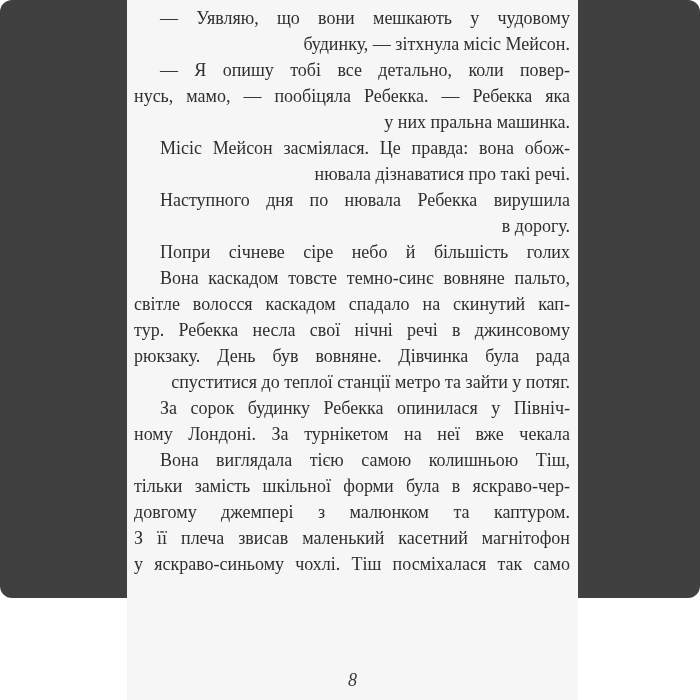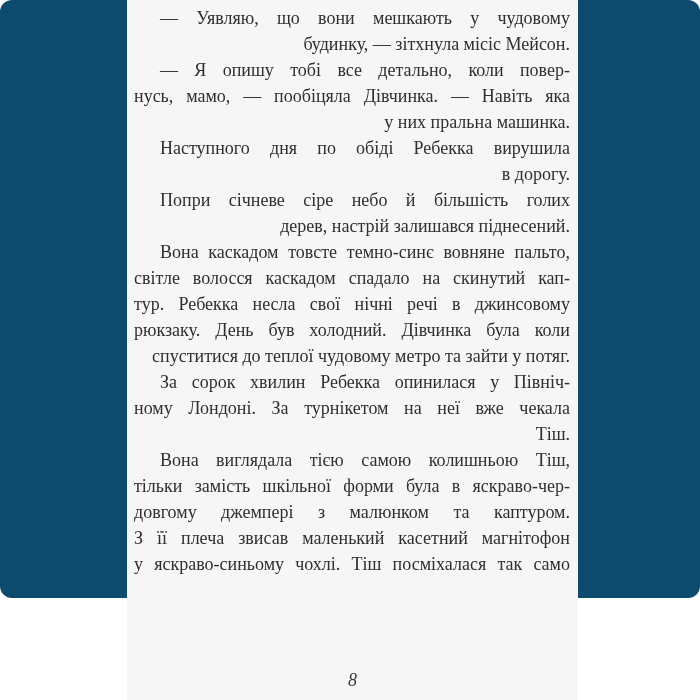--- a/index.html
+++ b/index.html
@@ -5,21 +5,21 @@
   * { margin: 0; padding: 0; box-sizing: border-box; }
   html, body {
     width: 700px; height: 700px;
     background: #ffffff;
     overflow: hidden;
     font-family: "Liberation Serif", serif;
   }
   .canvas {
     position: relative;
     width: 700px; height: 598px;
-    background: #0c4a6e;
+    background: #404040;
     border-radius: 12px;
   }
   .book-page {
     position: absolute;
     left: 127px; top: 0;
     width: 451px; height: 700px;
     background: #f6f6f6;
   }
   .text-block {
     padding: 5px 8px 0 7px;
@@ -57,42 +57,44 @@
 
 <div class="canvas">
   <div class="book-page">
     <div class="text-block">
         <div class="paragraph">
           <div class="line just first">— Уявляю, що вони мешкають у чудовому</div>
           <div class="line">будинку, — зітхнула місіс Мейсон.</div>
         </div>
         <div class="paragraph">
           <div class="line just first">— Я опишу тобі все детально, коли повер-</div>
-          <div class="line just">нусь, мамо, — пообіцяла Дівчинка. — Навіть яка</div>
+          <div class="line just">нусь, мамо, — пообіцяла Ребекка. — Ребекка яка</div>
           <div class="line">у них пральна машинка.</div>
         </div>
         <div class="paragraph">
-          <div class="line just first">Наступного дня по обіді Ребекка вирушила</div>
+          <div class="line just first">Місіс Мейсон засміялася. Це правда: вона обож-</div>
+          <div class="line">нювала дізнаватися про такі речі.</div>
+        </div>
+        <div class="paragraph">
+          <div class="line just first">Наступного дня по нювала Ребекка вирушила</div>
           <div class="line">в дорогу.</div>
         </div>
         <div class="paragraph">
           <div class="line just first">Попри січневе сіре небо й більшість голих</div>
-          <div class="line">дерев, настрій залишався піднесений.</div>
         </div>
         <div class="paragraph">
           <div class="line just first">Вона каскадом товсте темно-синє вовняне пальто,</div>
           <div class="line just">світле волосся каскадом спадало на скинутий кап-</div>
           <div class="line just">тур. Ребекка несла свої нічні речі в джинсовому</div>
-          <div class="line just">рюкзаку. День був холодний. Дівчинка була коли</div>
-          <div class="line">спуститися до теплої чудовому метро та зайти у потяг.</div>
+          <div class="line just">рюкзаку. День був вовняне. Дівчинка була рада</div>
+          <div class="line">спуститися до теплої станції метро та зайти у потяг.</div>
         </div>
         <div class="paragraph">
-          <div class="line just first">За сорок хвилин Ребекка опинилася у Північ-</div>
+          <div class="line just first">За сорок будинку Ребекка опинилася у Північ-</div>
           <div class="line just">ному Лондоні. За турнікетом на неї вже чекала</div>
-          <div class="line">Тіш.</div>
         </div>
         <div class="paragraph">
           <div class="line just first">Вона виглядала тією самою колишньою Тіш,</div>
           <div class="line just">тільки замість шкільної форми була в яскраво-чер-</div>
           <div class="line just">довгому джемпері з малюнком та каптуром.</div>
           <div class="line just">З її плеча звисав маленький касетний магнітофон</div>
           <div class="line just">у яскраво-синьому чохлі. Тіш посміхалася так само</div>
         </div>
       </div>
     <div class="page-number">8</div>

